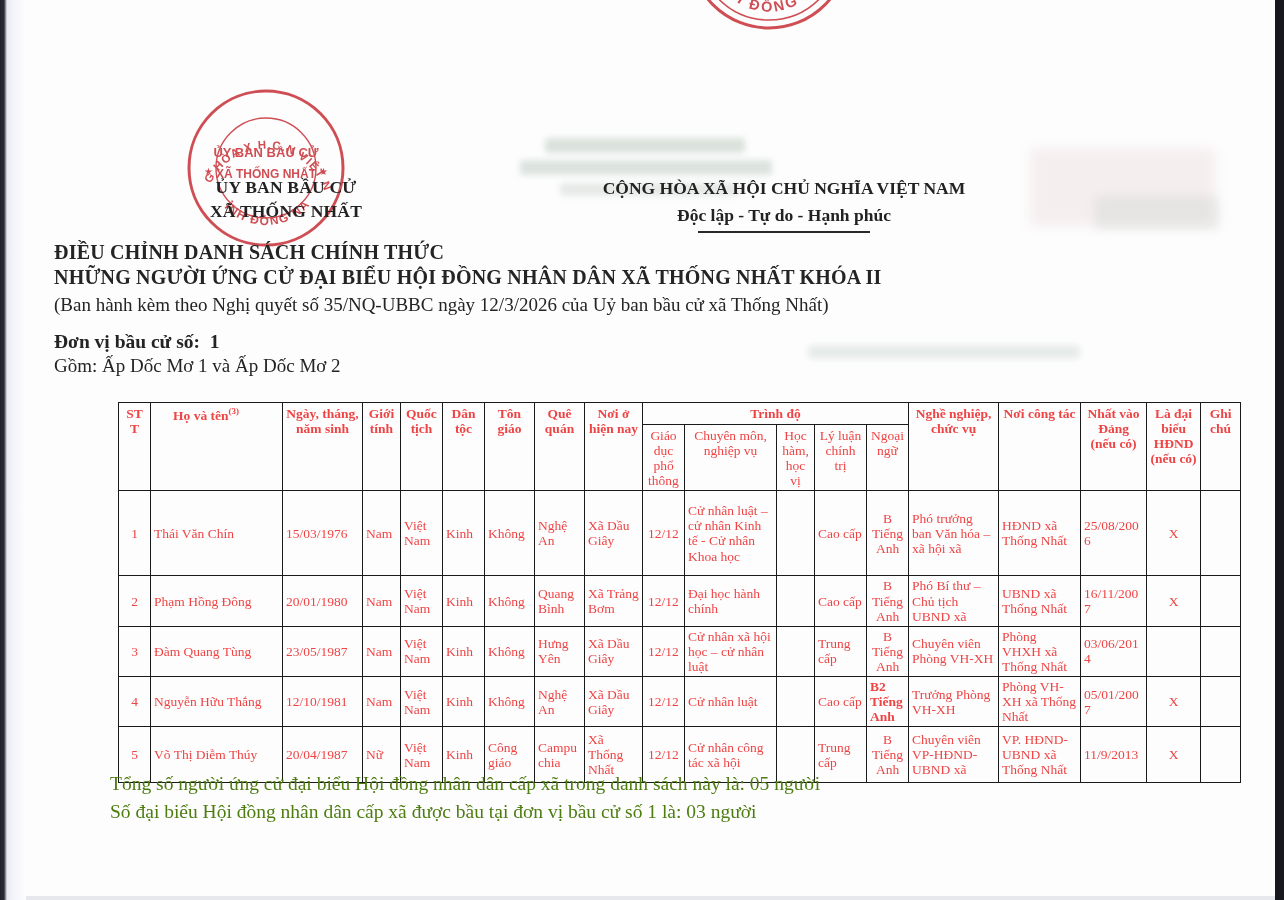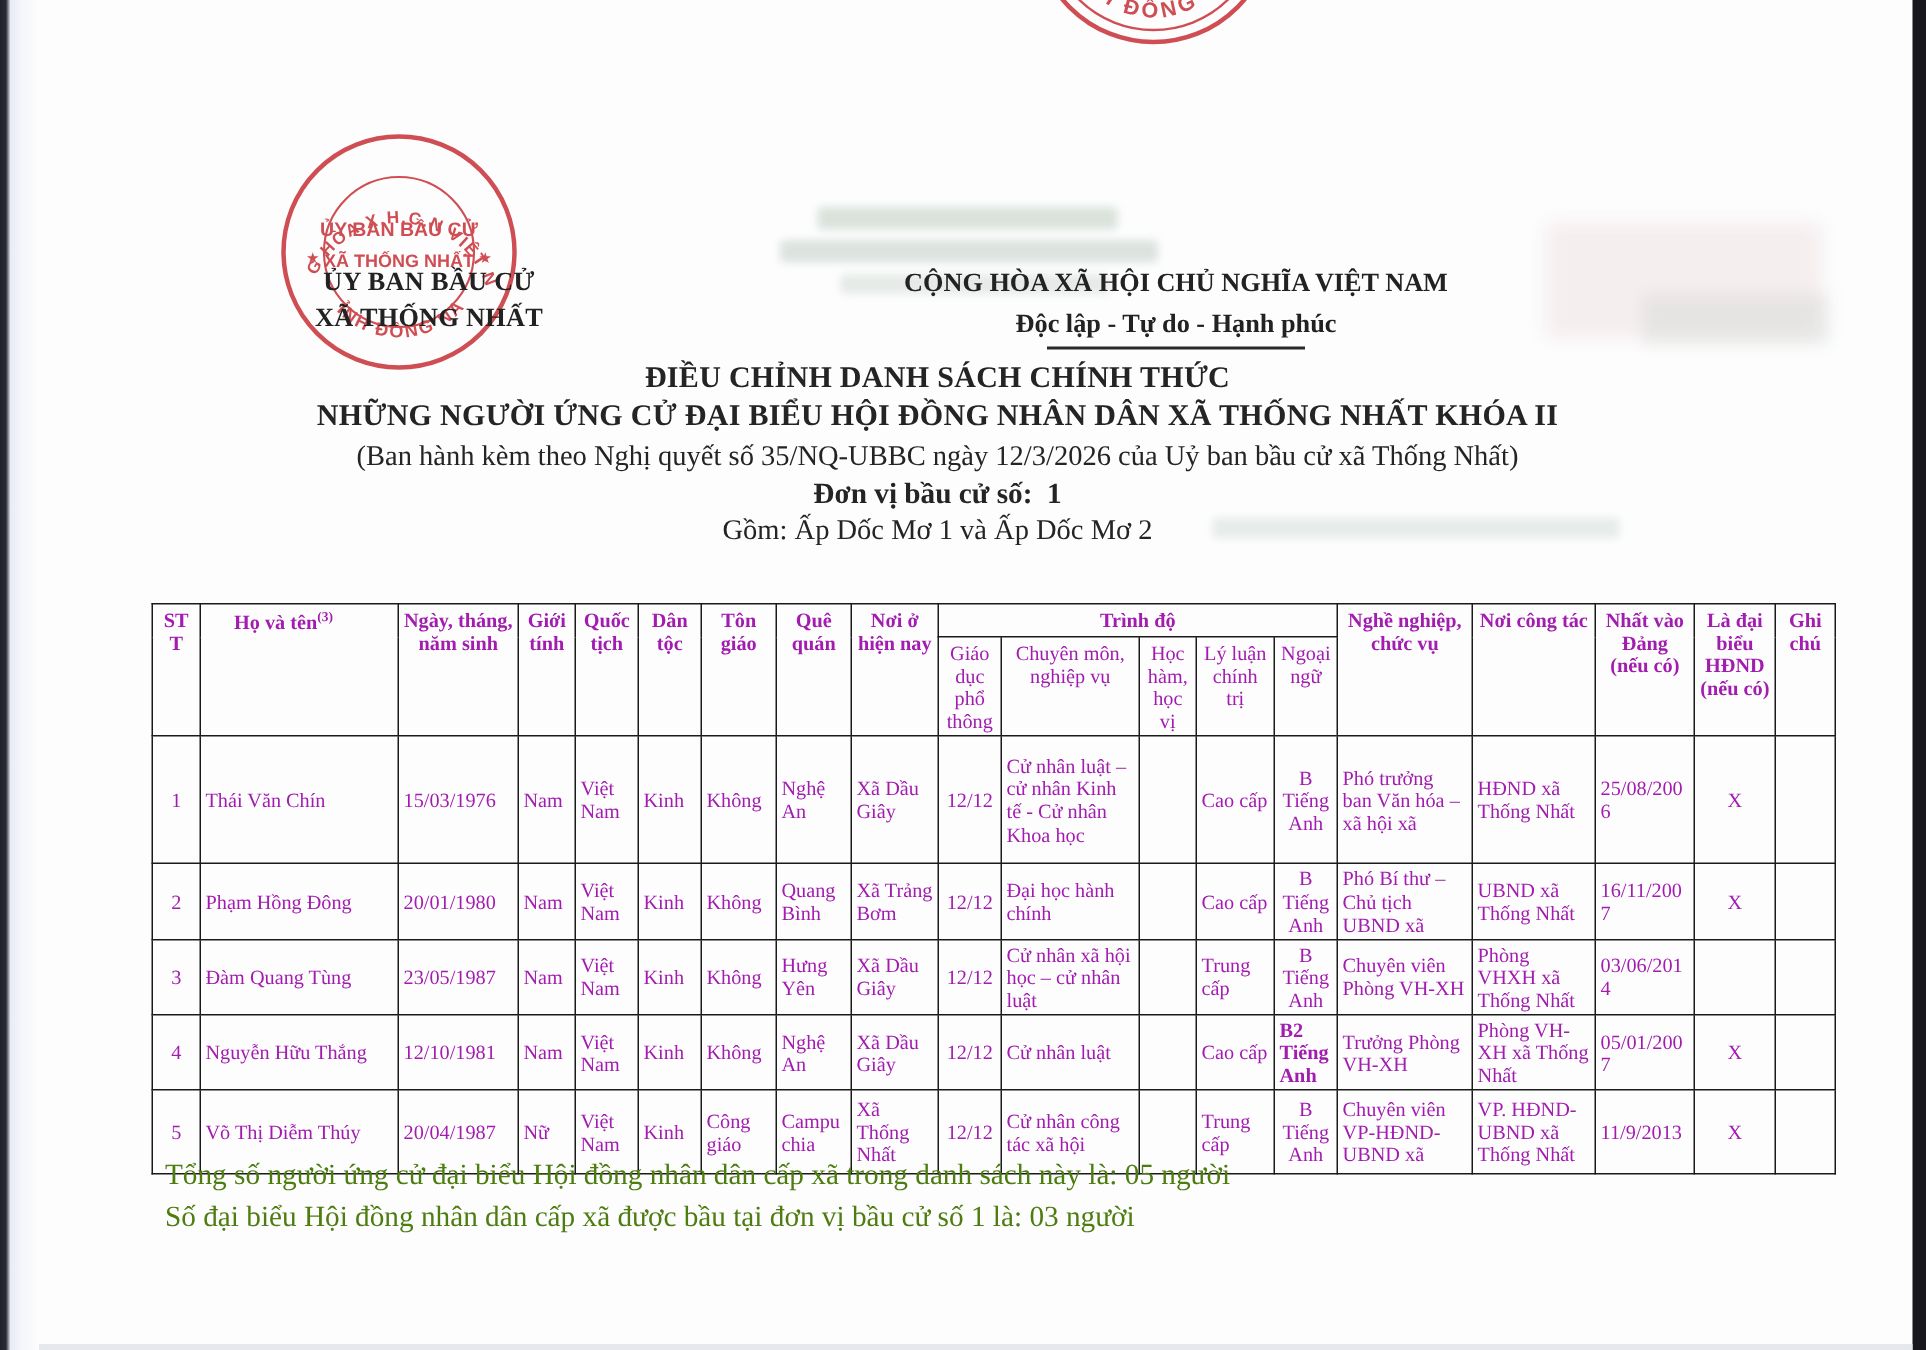--- a/index.html
+++ b/index.html
@@ -24,28 +24,28 @@
   
   .issuer{position:absolute;left:168px;top:175px;width:236px;text-align:center;
     font-weight:bold;font-size:17.5px;line-height:24px;letter-spacing:.2px;}
   .motto{position:absolute;left:596px;top:175px;width:376px;text-align:center;
     font-weight:bold;font-size:17.5px;line-height:27px;}
   .motto-rule{position:absolute;left:698px;top:231px;width:172px;height:2px;background:#2a2a2a;}
   
   .stamp{position:absolute;opacity:.88;}
   .stamp text{font-family:"Liberation Sans","DejaVu Sans",sans-serif;font-weight:bold;}
   
-  .titleblock{position:absolute;left:30px;top:240px;width:1190px;text-align:center;color:#242424;}
+  .titleblock{position:absolute;left:54px;top:240px;width:1190px;color:#242424;}
   .t-main{font-weight:bold;font-size:20px;line-height:25px;letter-spacing:.2px;}
   .t-sub{font-size:19px;line-height:25px;margin-top:2px;}
-  .t-unit{font-weight:bold;font-size:19.5px;line-height:25px;margin-top:0;white-space:pre-wrap;}
+  .t-unit{font-weight:bold;font-size:19.5px;line-height:25px;margin-top:12px;white-space:pre-wrap;}
   .t-scope{font-size:19px;line-height:24px;}
   
-  table.list{position:absolute;left:101px;top:402px;border-collapse:collapse;table-layout:fixed;
-    width:1120px;font-size:13.5px;line-height:1.12;color:#a21caf;}
+  table.list{position:absolute;left:118px;top:402px;border-collapse:collapse;table-layout:fixed;
+    width:1120px;font-size:13.5px;line-height:1.12;color:#ef4444;}
   table.list th,table.list td{border:1.5px solid #1a1a1a;padding:2px 3px;overflow:hidden;
     overflow-wrap:anywhere;}
   table.list th{font-weight:bold;vertical-align:top;text-align:center;padding-top:3px;}
   table.list td{vertical-align:middle;text-align:left;}
   tr.h1{height:22px;} tr.h2{height:66px;}
   tbody tr:nth-child(1){height:85px;}
   tbody tr:nth-child(2){height:46px;}
   tbody tr:nth-child(3){height:47px;}
   tbody tr:nth-child(4){height:45px;}
   tbody tr:nth-child(5){height:56px;}

